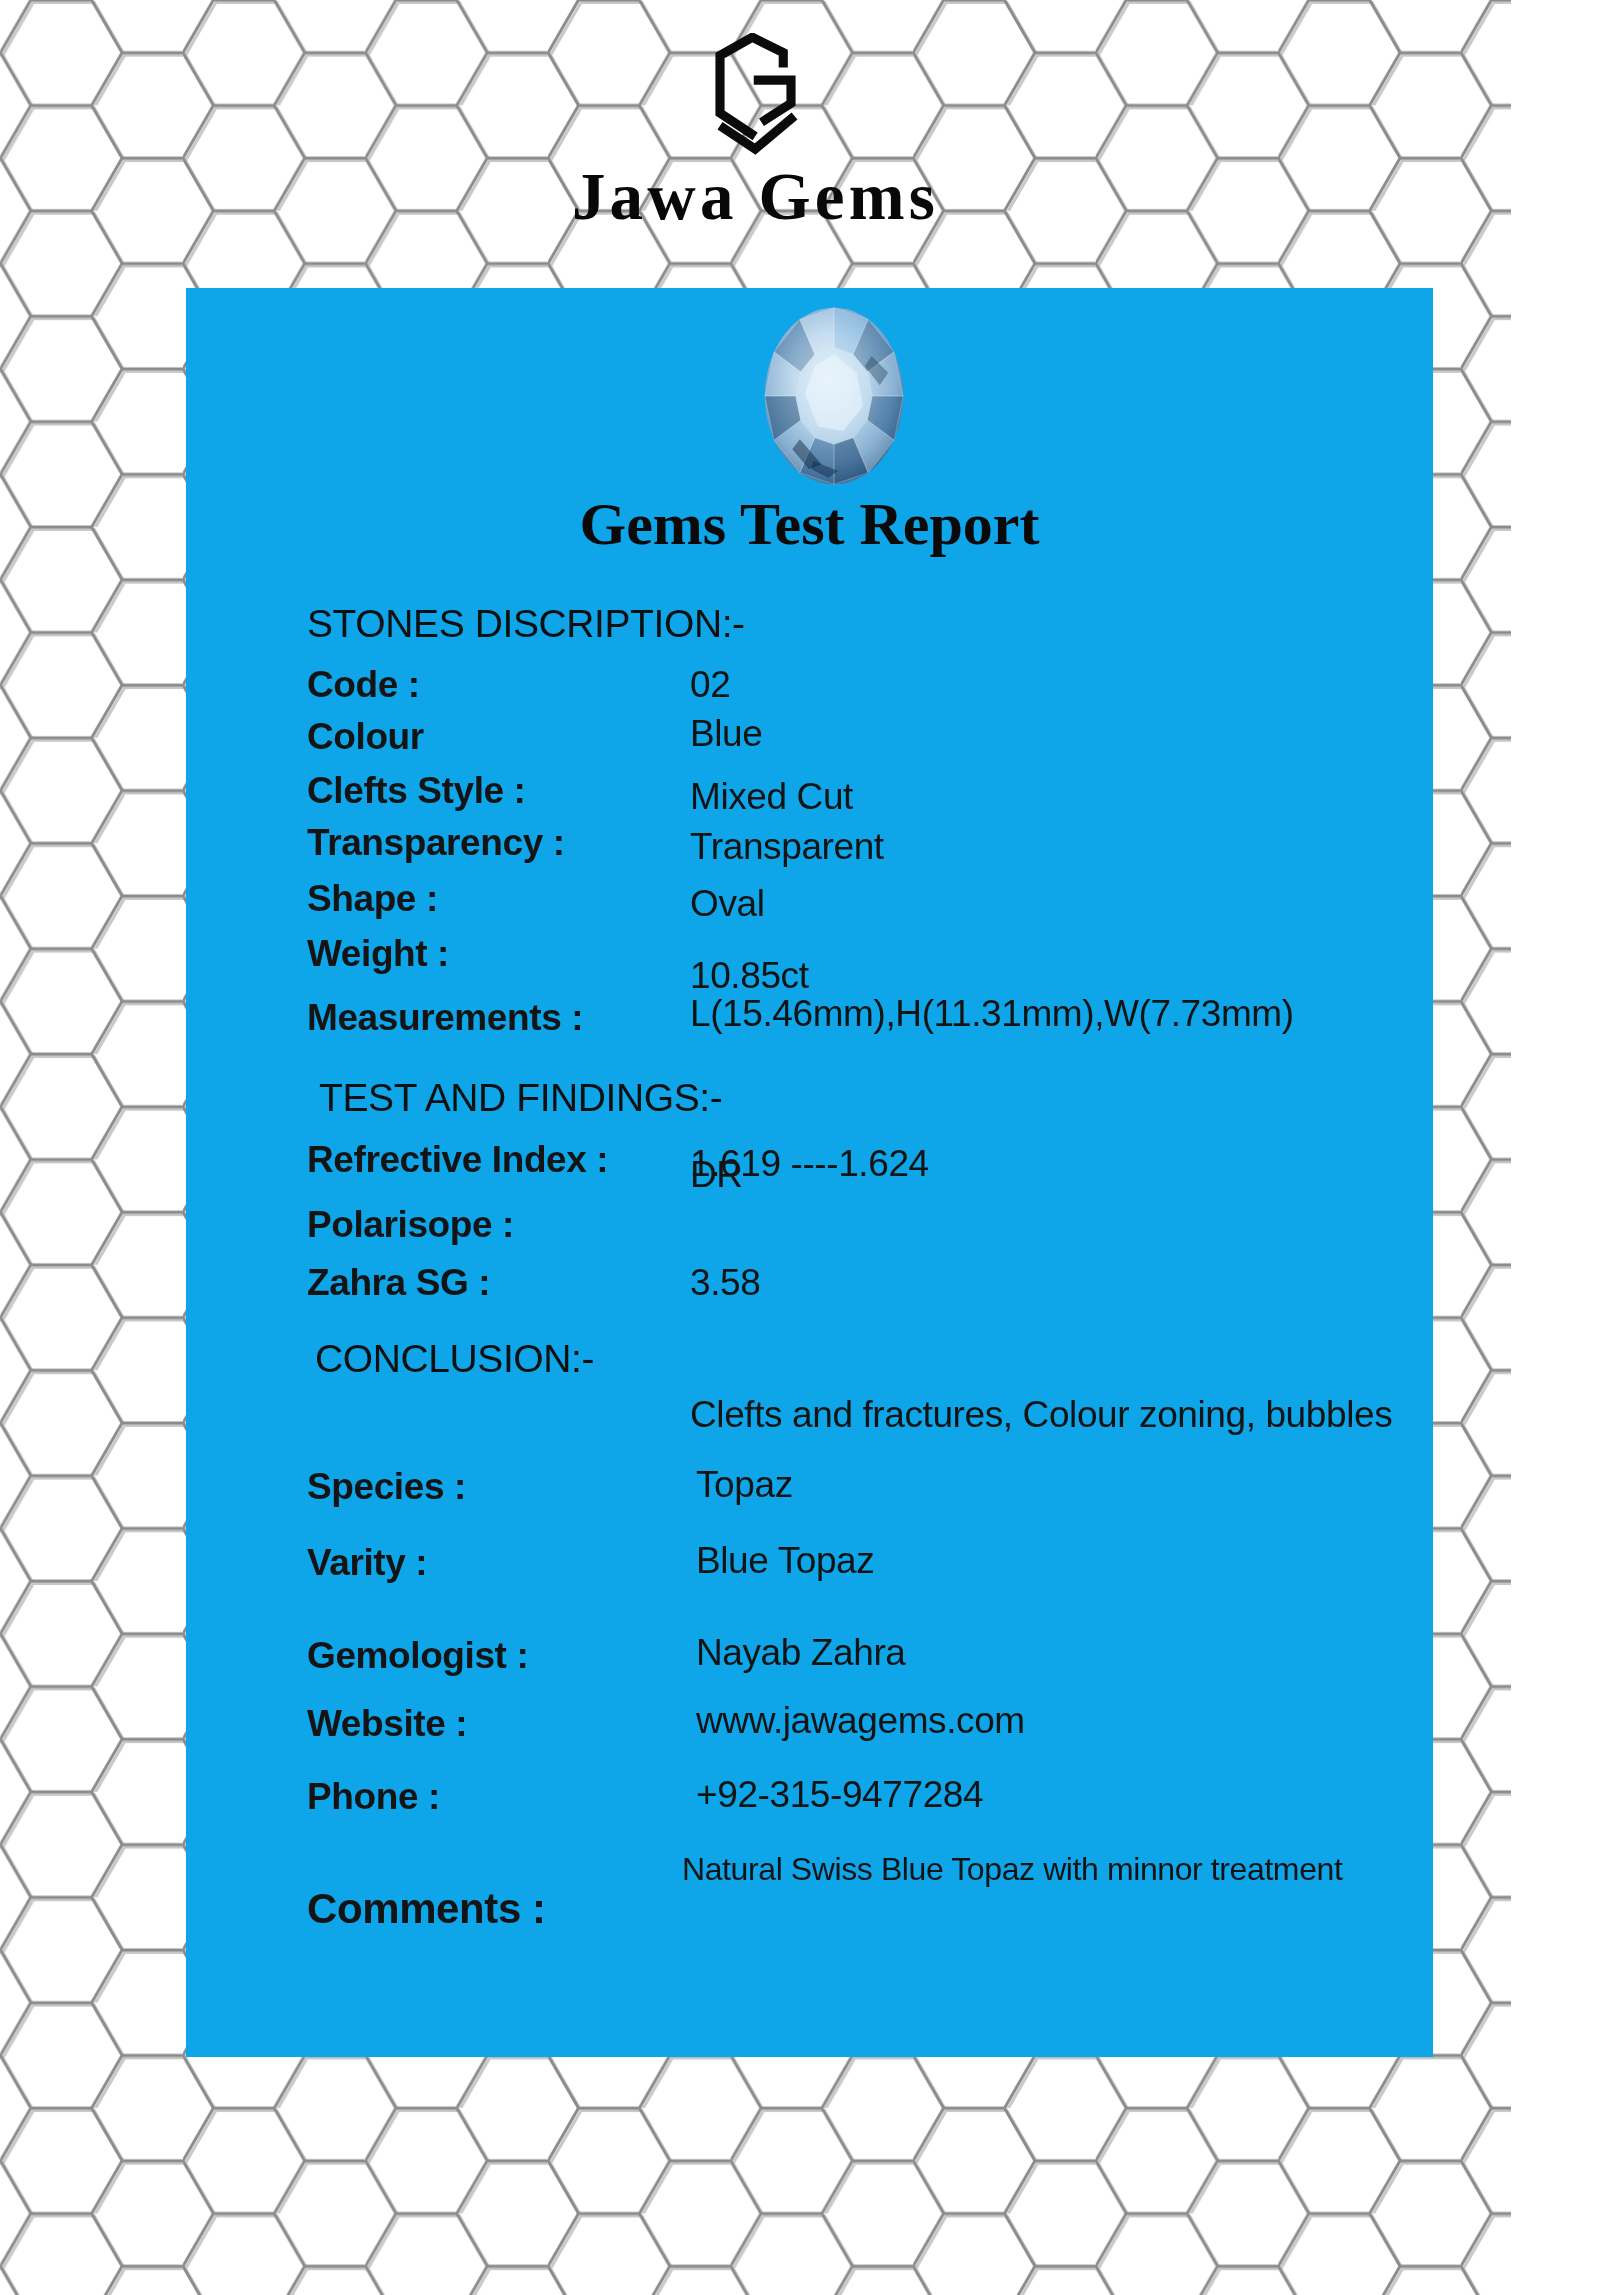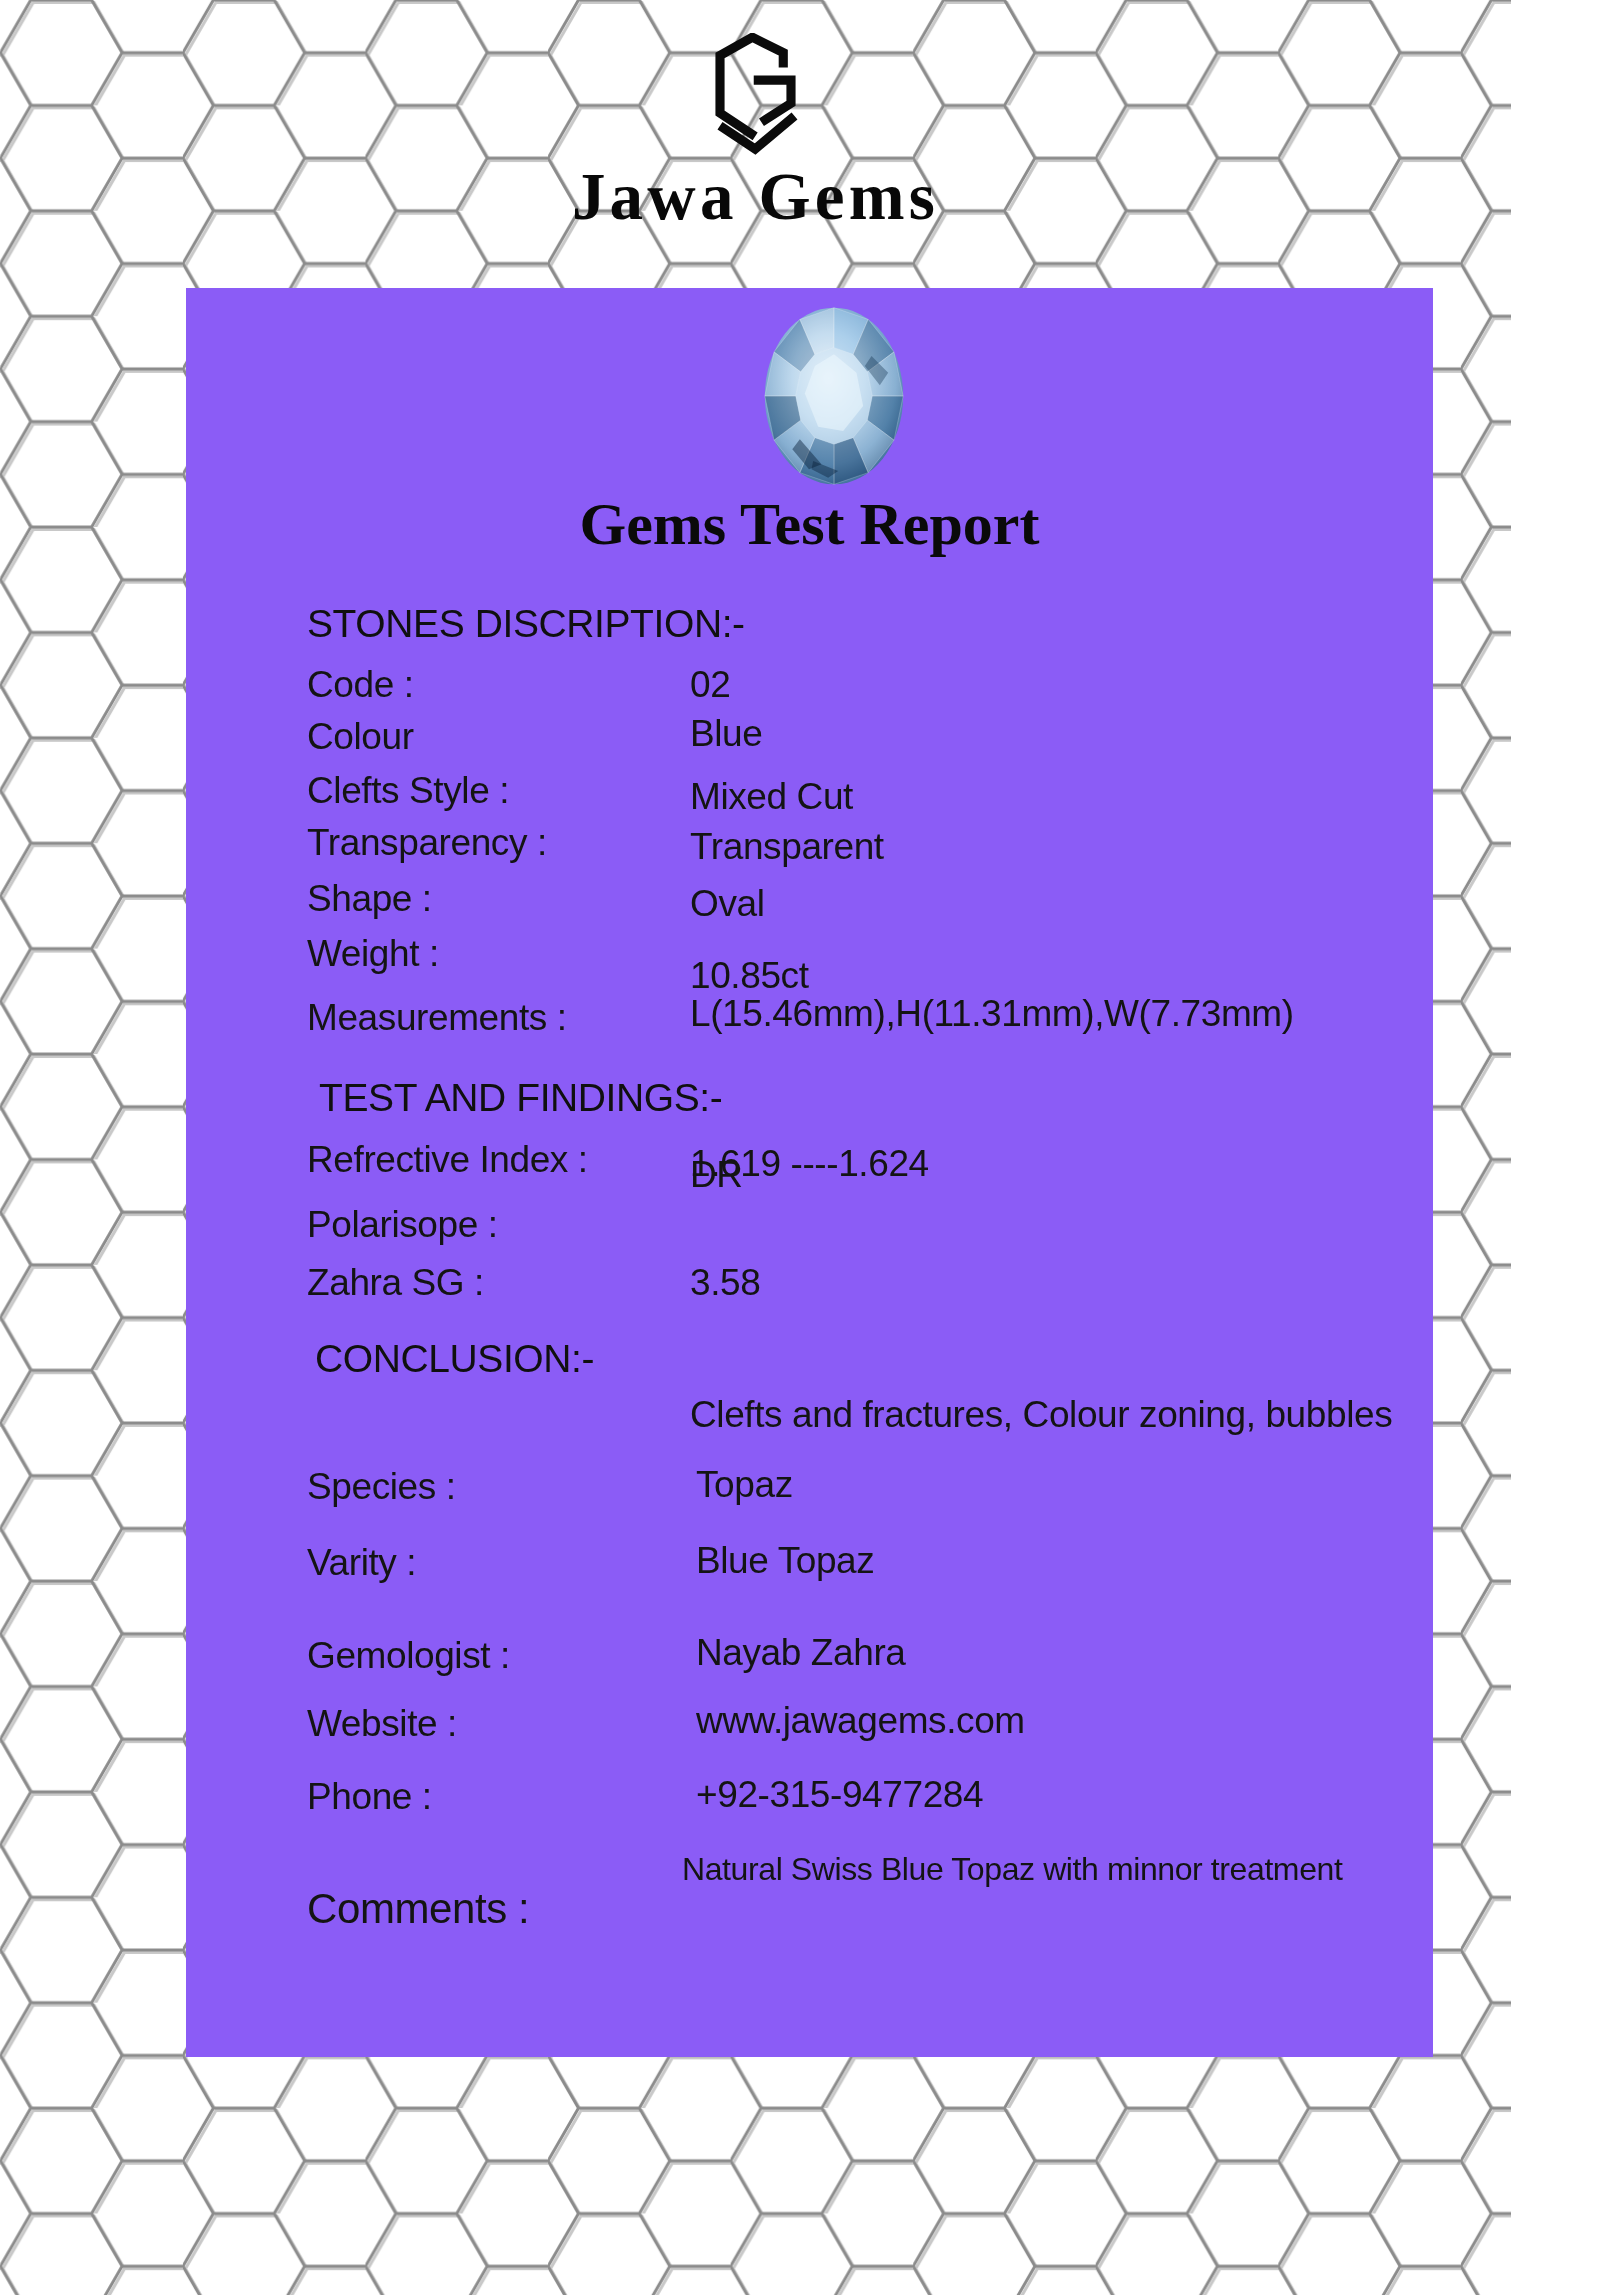--- a/index.html
+++ b/index.html
@@ -23,21 +23,21 @@
     font-family:"Liberation Serif", serif;
     font-weight:bold;
     font-size:67px;
     line-height:1.0;
     letter-spacing:4.2px;
     color:#080808;
   }
   .sheet {
     position:absolute; left:186px; top:288px;
     width:1247px; height:1769px;
-    background:#8b5cf6;
+    background:#0ea5e9;
   }
   .gem-photo { position:absolute; left:577px; top:18.3px; width:142px; height:180px; }
   .report-title {
     position:absolute; left:0; top:203px; width:100%;
     text-align:center;
     font-family:"Liberation Serif", serif;
     font-weight:bold;
     font-size:60px;
     line-height:1.1;
     color:#0a0a0a;
@@ -46,20 +46,21 @@
     position:absolute; left:121px;
     font-size:39px; letter-spacing:-0.4px;
     color:#101010;
     white-space:nowrap;
   }
   .label {
     position:absolute; left:121px;
     font-size:37px; letter-spacing:-0.4px;
     color:#141414;
     white-space:nowrap;
+    font-weight:bold;
   }
   .value {
     position:absolute; left:504px;
     font-size:37px; letter-spacing:-0.4px;
     color:#141414;
     white-space:nowrap;
   }
   .v2 { left:510px; }
   .label.small { font-size:42px;margin-top:36px; }
   .value.small { font-size:32px; left:496px; }

